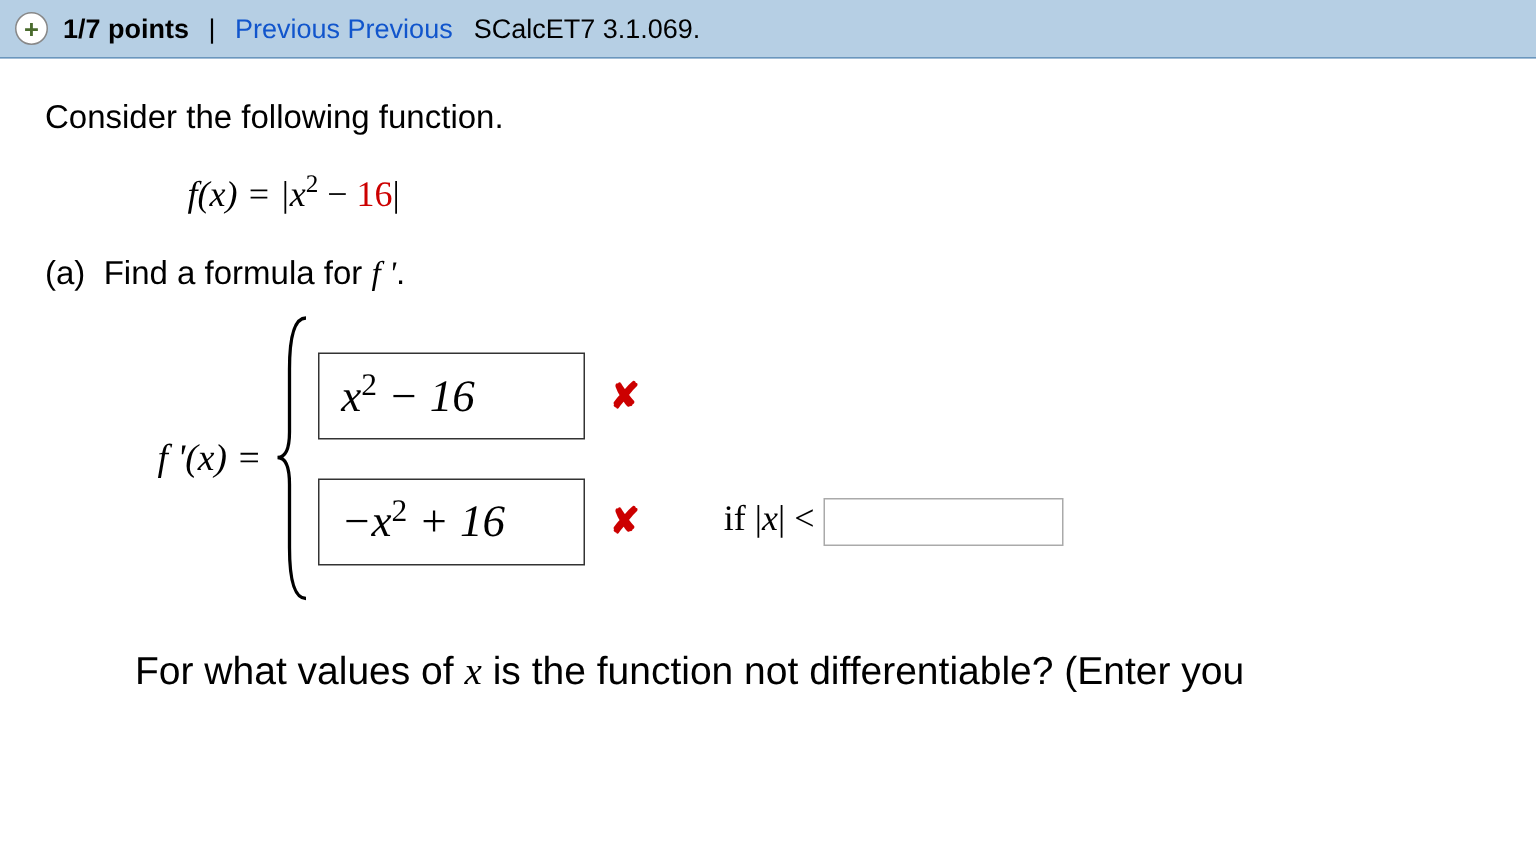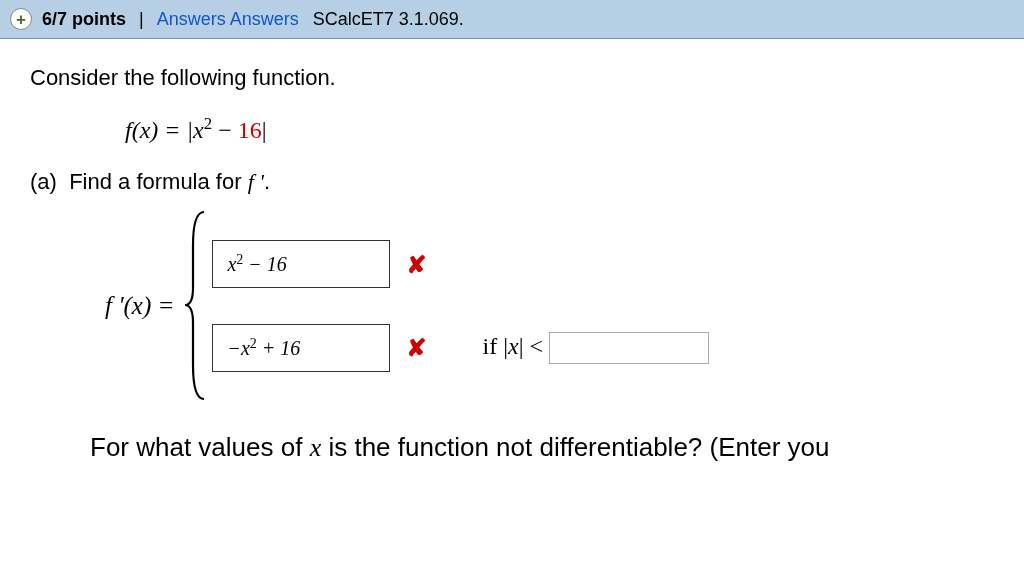--- a/index.html
+++ b/index.html
@@ -15,40 +15,40 @@
     .fx-def { padding-left: 95px; margin-bottom: 22px; font-family: 'Times New Roman', serif; font-style: italic; font-size: 24px; }
     .fx-def .abs { font-style: normal; }
     .red-num { color: #cc0000; font-style: normal; }
     .part-a { margin-bottom: 12px; }
     .piecewise { display: flex; align-items: center; padding-left: 75px; margin-top: 8px; }
     .fprime-label { font-family: 'Times New Roman', serif; font-style: italic; font-size: 25px; margin-right: 8px; }
     .brace-container { display: flex; align-items: stretch; }
     .brace-svg { width: 30px; height: 195px; }
     .cases-col { display: flex; flex-direction: column; justify-content: space-around; padding: 14px 0; }
     .case-row { display: flex; align-items: center; height: 72px; gap: 14px; }
-    .answer-box { border: 1px solid #333; background: #fff; padding: 8px 14px; min-width: 178px; font-family: 'Times New Roman', serif; font-size: 20px; font-style: italic; display: flex; align-items: center; height: 48px; }
+    .answer-box { border: 1px solid #333; background: #fff; padding: 8px 14px; min-width: 178px; font-family: 'Times New Roman', serif; font-size: 30px; font-style: italic; display: flex; align-items: center; height: 58px; }
     .sup { font-size: 0.7em; position: relative; top: -0.5em; font-style: normal; }
     .x-mark { color: #cc0000; font-size: 24px; font-weight: bold; margin-left: 2px; }
     .if-text { font-family: 'Times New Roman', serif; font-size: 24px; margin-left: 42px; white-space: nowrap; }
     .if-text .it { font-style: italic; }
     .input-box { border: 1px solid #aaa; background: #fff; width: 160px; height: 32px; padding: 2px 6px; font-family: 'Times New Roman', serif; font-size: 22px; display: inline-block; vertical-align: middle; }
     .x-mark-sm { color: #cc0000; font-size: 22px; font-weight: bold; margin-left: 6px; }
     .bottom-q { padding-left: 60px; margin-top: 28px; font-size: 26px; }
     .x-it { font-style: italic; font-family: 'Times New Roman', serif; }
   </style>
 </head>
 <body>
 
 <div class="header-bar">
   <div class="plus-icon">
       <span>+</span>
     </div>
-  <span class="points">6/7 points</span>
+  <span class="points">1/7 points</span>
   <span class="divider">|</span>
-  <span class="prev-answers">Answers Answers</span>
+  <span class="prev-answers">Previous Previous</span>
   <span class="bookref">SCalcET7 3.1.069.</span>
 </div>
 
 <div class="content">
   <div class="consider">Consider the following function.</div>
 
   <div class="fx-def">
     <span>f(x) = |x</span><span class="sup" style="font-style:normal">2</span><span class="abs"><span> − </span><span class="red-num">16</span><span>|</span></span>
   </div>
 

